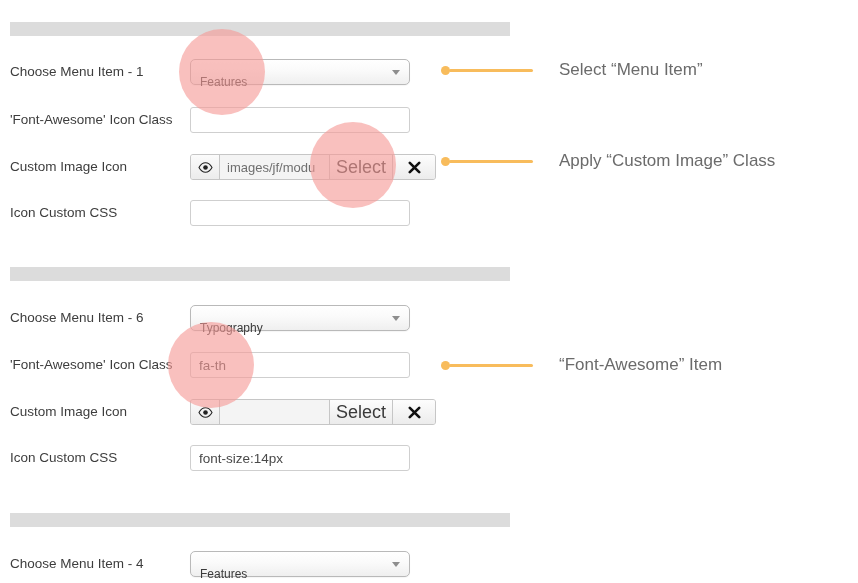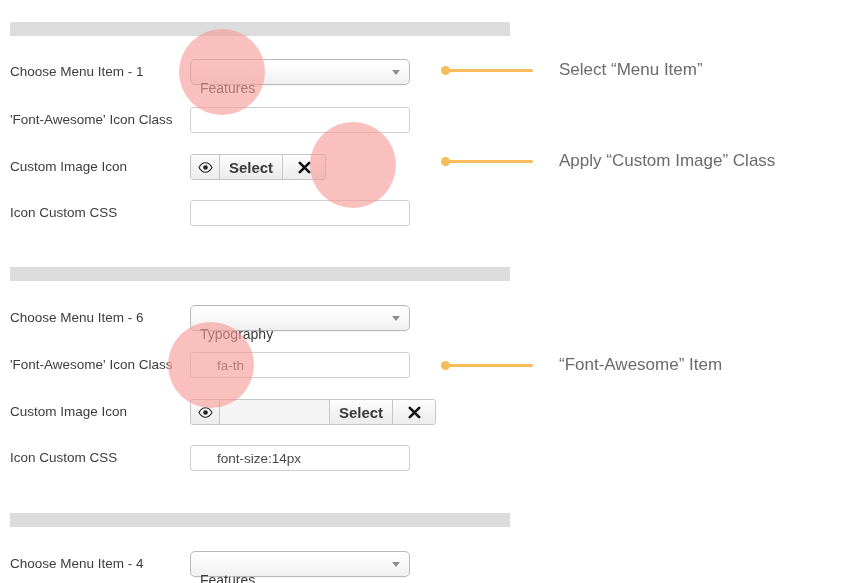--- a/index.html
+++ b/index.html
@@ -55,23 +55,23 @@
     height: 26px;
     box-sizing: border-box;
     border: 1px solid #b9b9b9;
     border-radius: 5px;
     background: linear-gradient(to bottom, #ffffff 0%, #fafafa 45%, #efefef 100%);
     box-shadow: 0 1px 1px rgba(0,0,0,0.04);
   }
   .select-value {
     position: absolute;
     left: 9px;
-    top: 16px;
+    top: 10px;
     line-height: 24px;
-    font-size: 14px;
+    font-size: 12px;
     color: #3a3a3a;
     white-space: nowrap;
   }
   .select-arrow {
     position: absolute;
     right: 9px;
     top: 10px;
     width: 0; height: 0;
     border-left: 4.5px solid transparent;
     border-right: 4.5px solid transparent;
@@ -85,21 +85,21 @@
     top: 2px;
     width: 220px;
     height: 26px;
     box-sizing: border-box;
     border: 1px solid #cfcfcf;
     border-radius: 3px;
     background: #ffffff;
     font-family: "Liberation Sans", sans-serif;
     font-size: 13.5px;
     color: #4a4a4a;
-    padding: 0 26px;
+    padding: 0 8px;
     outline: none;
   }
   .text-input::placeholder { color: #b5b5b5; }
 
   
   .media-group {
     position: absolute;
     left: 190px;
     top: 2px;
     height: 26px;
@@ -133,23 +133,22 @@
     white-space: nowrap;
     overflow: hidden;
   }
   .mg-select {
     width: 62px;
     display: flex;
     align-items: center;
     justify-content: center;
     background: linear-gradient(to bottom, #fdfdfd, #ebebeb);
     border-right: 1px solid #c6c6c6;
-    font-size: 15px;
+    font-size: 18px;
     color: #3a3a3a;
-    font-weight: bold;
   }
   .mg-clear {
     width: 42px;
     display: flex;
     align-items: center;
     justify-content: center;
     background: linear-gradient(to bottom, #fdfdfd, #ececec);
     font-size: 15px;
     font-weight: bold;
     color: #111;
@@ -221,20 +220,21 @@
 
   <div class="row" style="top:152px;">
     <div class="row-label">Custom Image Icon</div>
     <div class="media-group">
       <div class="mg-eye">
         <svg width="15" height="11" viewBox="0 0 15 11" aria-hidden="true">
           <path d="M7.5 0.8 C3.6 0.8 1 5.5 1 5.5 S3.6 10.2 7.5 10.2 S14 5.5 14 5.5 S11.4 0.8 7.5 0.8 Z" fill="none" stroke="#222" stroke-width="1.1"></path>
           <circle cx="7.5" cy="5.5" r="2.3" fill="#222"></circle>
         </svg>
       </div>
+      <div class="mg-path">images/jf/modu</div>
       <div class="mg-select">Select</div>
       <div class="mg-clear">
         <svg width="13" height="13" viewBox="0 0 13 13" aria-hidden="true">
           <path d="M1.8 1.8 L11.2 11.2 M11.2 1.8 L1.8 11.2" stroke="#111" stroke-width="2.6" stroke-linecap="round"></path>
         </svg>
       </div>
     </div>
   </div>
 
   <div class="row" style="top:198px;">

